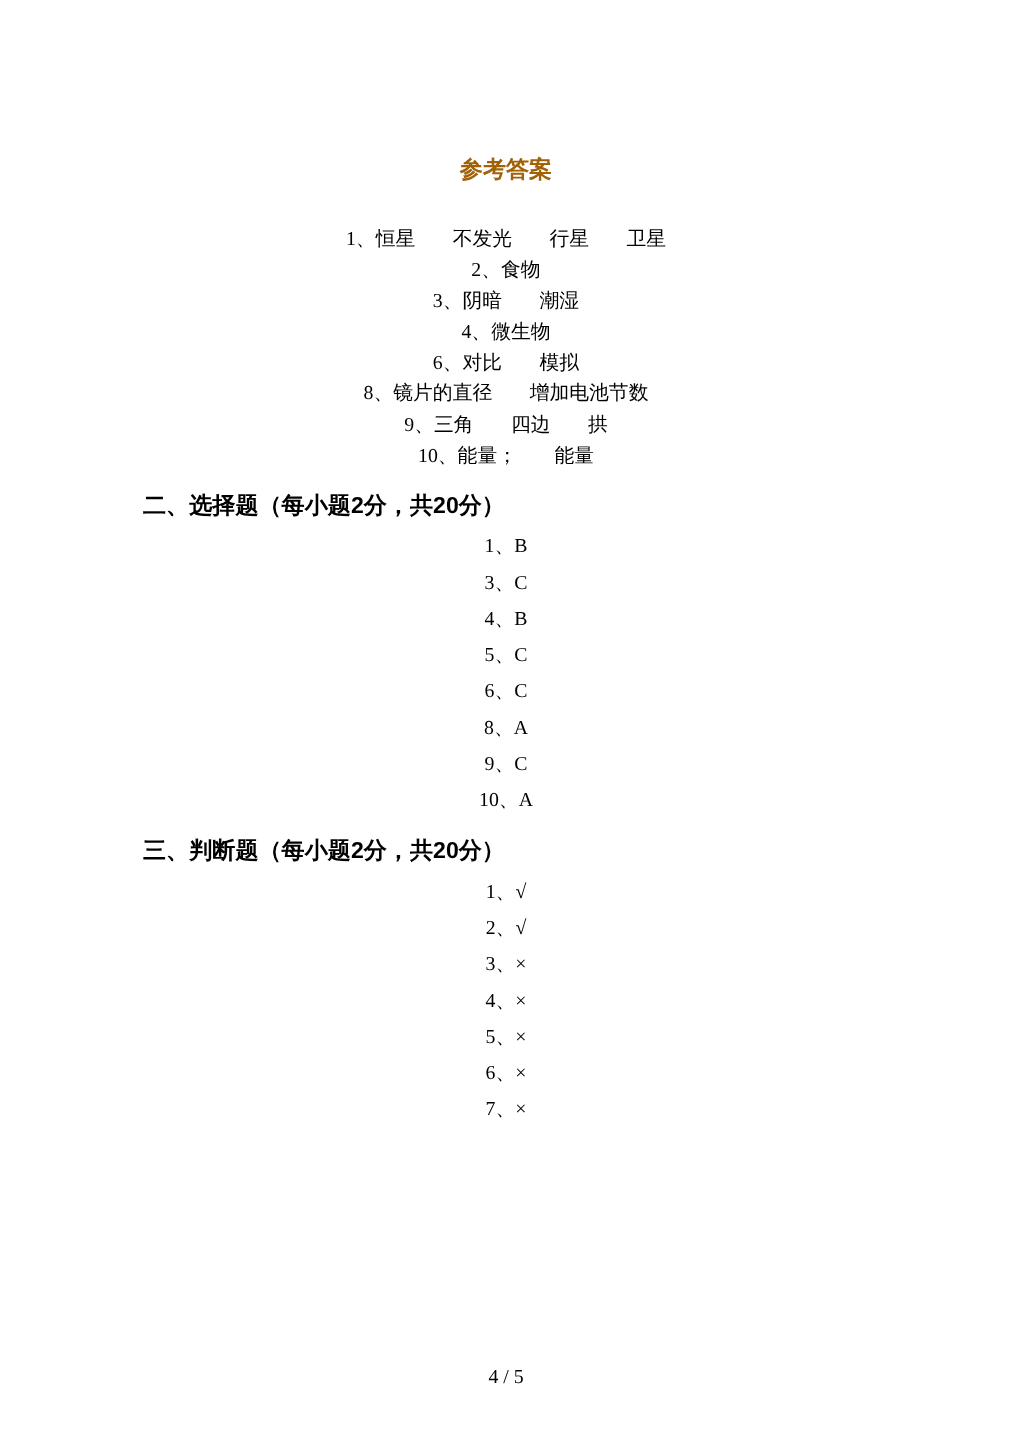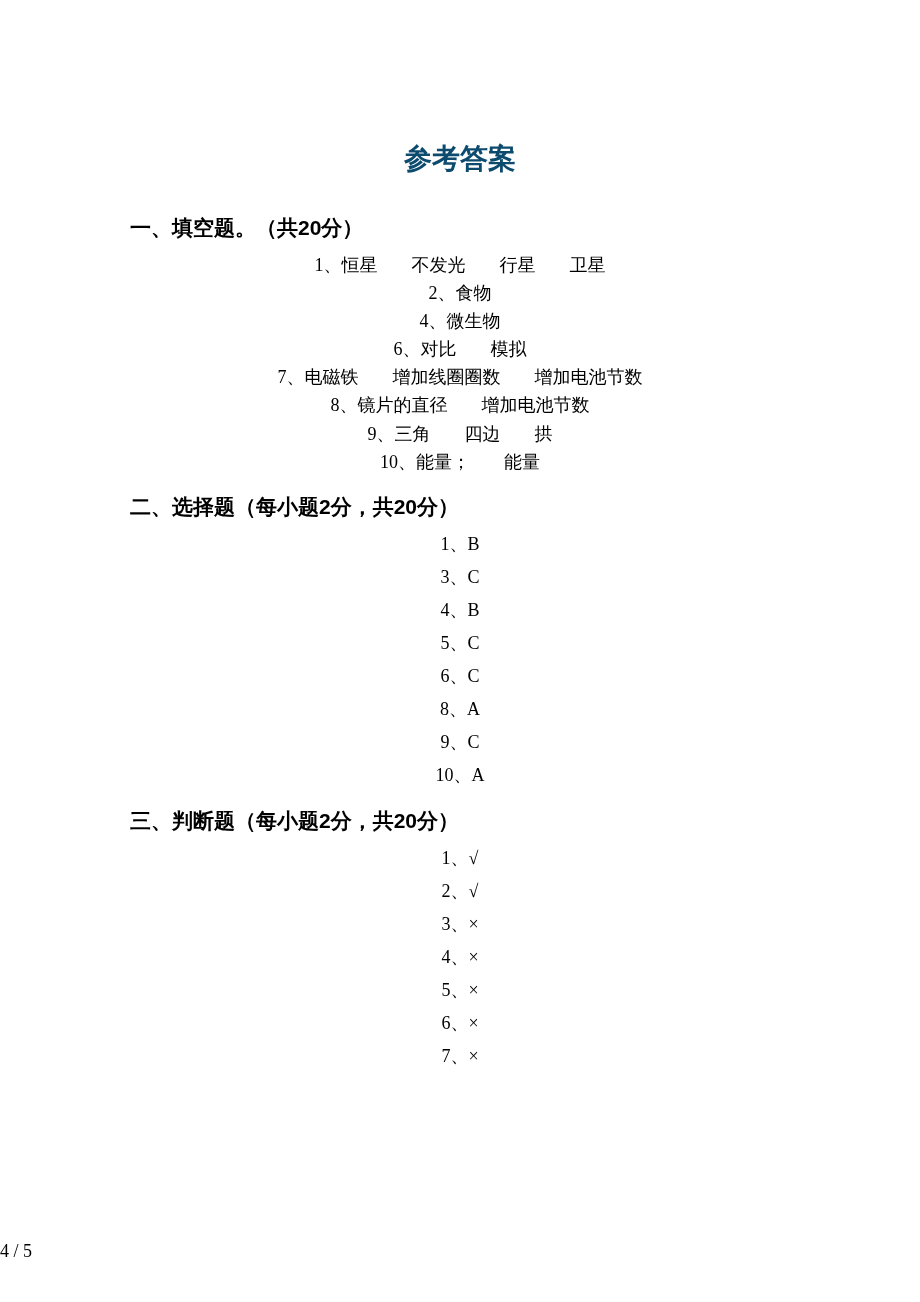--- a/index.html
+++ b/index.html
@@ -11,23 +11,23 @@
   }
   .page {
     width: 920px;
     height: 1302px;
     box-sizing: border-box;
     padding: 140px 130px 60px 130px;
     position: relative;
   }
   .title {
     text-align: center;
-    color: #0c4a6e;
+    color: #a16207;
     font-weight: bold;
-    font-size: 28px;
+    font-size: 21px;
     margin-bottom: 36px;
     font-family: "SimSun", "宋体", serif;
   }
   .section-heading {
     font-weight: bold;
     font-size: 21px;
     margin-top: 18px;
     margin-bottom: 10px;
     font-family: "SimHei", "黑体", sans-serif;
   }
@@ -42,36 +42,36 @@
   }
   .gap {
     display: inline-block;
     width: 34px;
   }
   .page-num {
     position: absolute;
     bottom: 40px;
     width: 100%;
     left: 0;
+    text-align: center;
     font-size: 18px;
   }
 </style>
 </head>
 <body>
 
 <div class="page">
 
   <div class="title">参考答案</div>
 
-  <div class="section-heading">一、填空题。（共20分）</div>
   <div class="line"><span>1</span>、<span>恒星</span><span class="gap"></span><span>不发光</span><span class="gap"></span><span>行星</span><span class="gap"></span><span>卫星</span></div>
   <div class="line"><span>2</span>、<span>食物</span></div>
+  <div class="line"><span>3</span>、<span>阴暗</span><span class="gap"></span><span>潮湿</span></div>
   <div class="line"><span>4</span>、<span>微生物</span></div>
   <div class="line"><span>6</span>、<span>对比</span><span class="gap"></span><span>模拟</span></div>
-  <div class="line"><span>7</span>、<span>电磁铁</span><span class="gap"></span><span>增加线圈圈数</span><span class="gap"></span><span>增加电池节数</span></div>
   <div class="line"><span>8</span>、<span>镜片的直径</span><span class="gap"></span><span>增加电池节数</span></div>
   <div class="line"><span>9</span>、<span>三角</span><span class="gap"></span><span>四边</span><span class="gap"></span><span>拱</span></div>
   <div class="line"><span>10</span>、<span>能量；</span><span class="gap"></span><span>能量</span></div>
 
   <div class="section-heading">二、选择题（每小题2分，共20分）</div>
   <div class="line spaced"><span>1</span>、<span>B</span></div>
   <div class="line spaced"><span>3</span>、<span>C</span></div>
   <div class="line spaced"><span>4</span>、<span>B</span></div>
   <div class="line spaced"><span>5</span>、<span>C</span></div>
   <div class="line spaced"><span>6</span>、<span>C</span></div>

